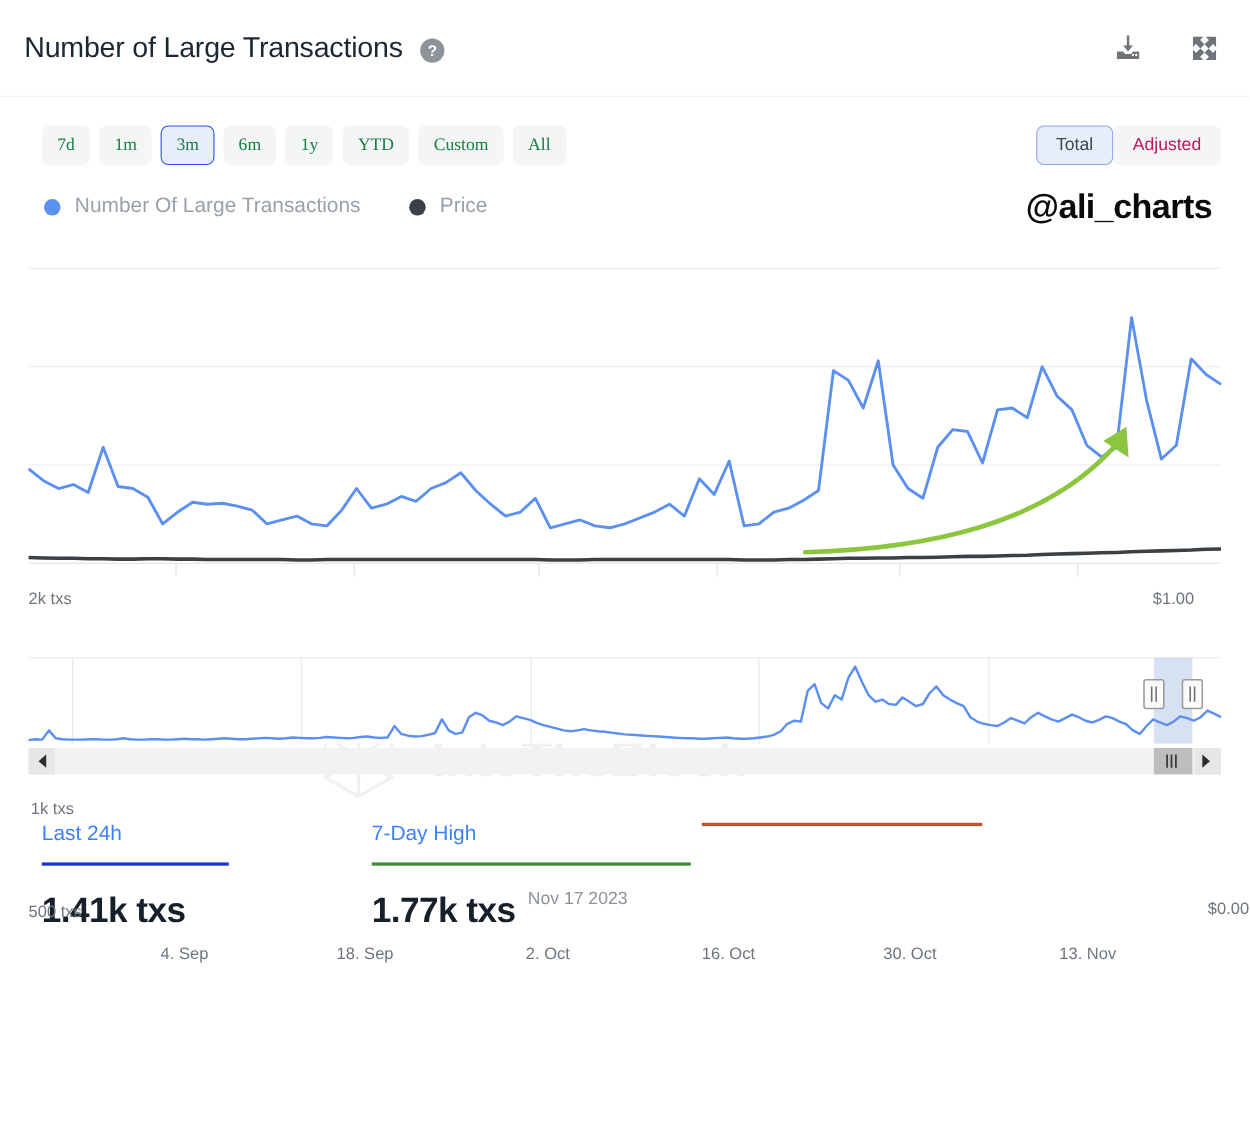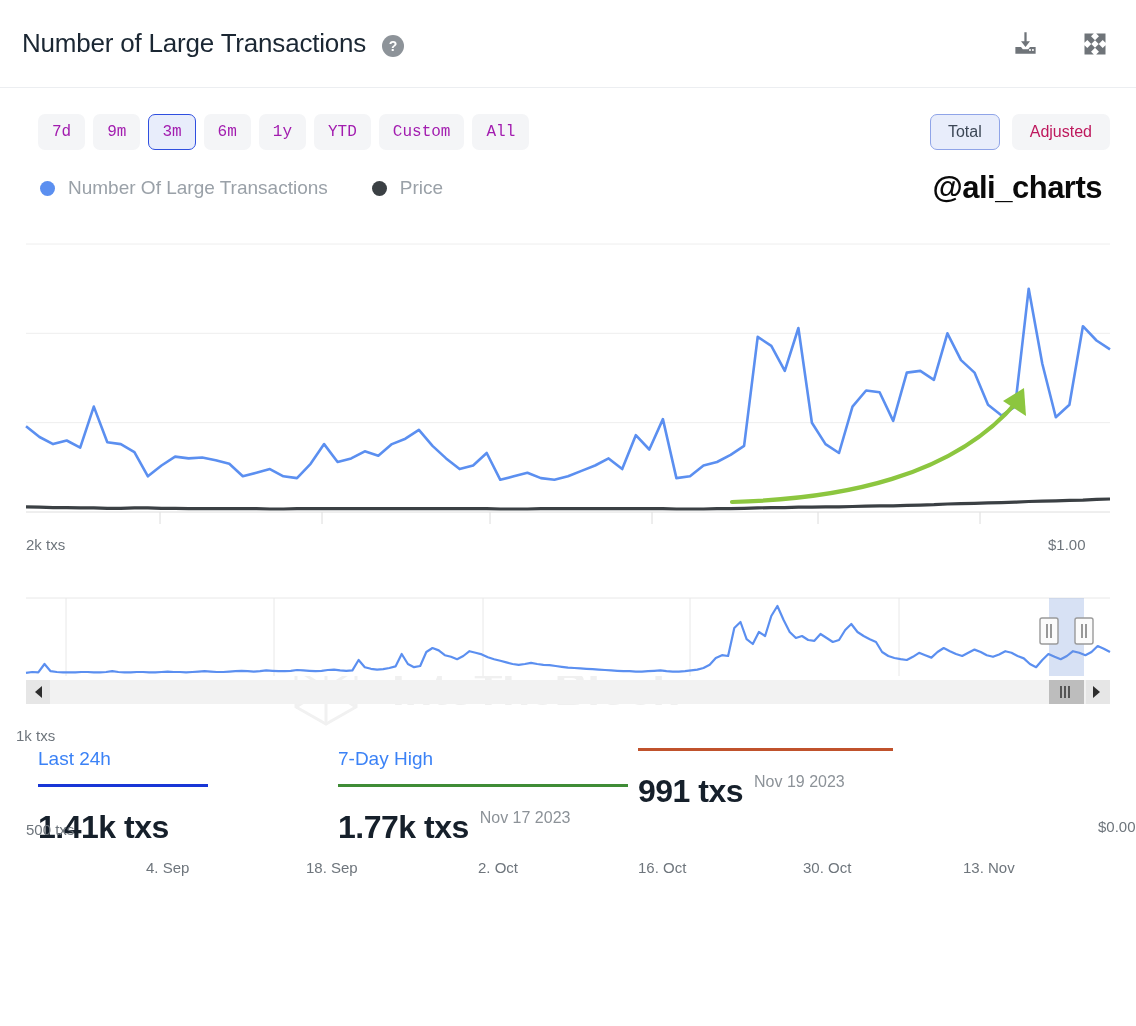--- a/index.html
+++ b/index.html
@@ -62,33 +62,33 @@
   }
   .range-group { display: flex; gap: 8px; }
   .range-btn {
     min-width: 44px;
     height: 36px;
     padding: 0 13px;
     border-radius: 7px;
     background: #f4f5f7;
     border: 1px solid transparent;
     font-size: 16px;
-    color: #a21caf;
+    color: #15803d;
     display: flex; align-items: center; justify-content: center;
     cursor: pointer;
-    font-family: Liberation Mono, monospace;
+    font-family: Liberation Serif, serif;
   }
   .range-btn.active {
     background: #e8edfb;
     border-color: #2f4fe0;
   }
   .toggle-group {
     margin-left: auto;
     display: flex;
-    gap: 12px;
+    gap: 0;
     padding-left: 48px;
   }
   .toggle-btn {
     height: 36px;
     padding: 0 17px;
     border-radius: 7px;
     background: #f4f5f7;
     border: 1px solid transparent;
     font-size: 16px;
     color: #be185d;
@@ -212,21 +212,21 @@
         <path d="M3 21v-8l2.4 2.4L8.8 12 12 15.2l-3.4 3.4L11 21H3z"></path>
         <path d="M21 21h-8l2.4-2.4L12 15.2 15.2 12l3.4 3.4L21 13v8z"></path>
       </svg>
     </div>
   </div>
 </div>
 
 <div class="controls">
   <div class="range-group">
     <div class="range-btn">7d</div>
-    <div class="range-btn">9m</div>
+    <div class="range-btn">1m</div>
     <div class="range-btn active">3m</div>
     <div class="range-btn">6m</div>
     <div class="range-btn">1y</div>
     <div class="range-btn">YTD</div>
     <div class="range-btn">Custom</div>
     <div class="range-btn">All</div>
   </div>
   <div class="toggle-group">
     <div class="toggle-btn active">Total</div>
     <div class="toggle-btn">Adjusted</div>
@@ -268,21 +268,21 @@
       <line x1="980" x2="980" y1="292" y2="304" stroke="#dcdcdc" stroke-width="1"></line>
       <line x1="26" x2="1110" y1="292" y2="292" stroke="#e6e6e6" stroke-width="1"></line>
       <path d="M26.0,206.2 L39.5,217.0 L53.1,224.1 L66.7,220.5 L80.2,227.7 L93.8,186.6 L107.3,222.3 L120.8,224.1 L134.4,232.1 L147.9,256.3 L161.5,245.5 L175.1,236.6 L188.6,238.4 L202.2,237.5 L215.7,240.2 L229.3,243.8 L242.8,256.3 L256.4,252.7 L269.9,249.1 L283.4,256.3 L297.0,258.1 L310.6,243.8 L324.1,224.1 L337.6,242.0 L351.2,238.4 L364.8,231.3 L378.3,235.7 L391.9,224.1 L405.4,218.7 L418.9,209.8 L432.5,225.9 L446.1,238.4 L459.6,249.1 L473.1,245.5 L486.7,233.0 L500.3,259.8 L513.8,256.3 L527.4,252.7 L540.9,258.1 L554.4,259.8 L568.0,256.3 L581.5,250.9 L595.1,245.5 L608.6,238.4 L622.2,249.1 L635.8,215.2 L649.3,229.5 L662.9,199.1 L676.4,258.1 L690.0,256.3 L703.5,245.5 L717.0,242.0 L730.6,234.8 L744.1,225.9 L757.7,116.9 L771.3,125.8 L784.8,150.9 L798.4,108.0 L811.9,202.7 L825.5,224.1 L839.0,233.0 L852.5,186.6 L866.1,170.5 L879.6,172.3 L893.2,200.9 L906.8,152.6 L920.3,150.9 L933.9,159.8 L947.4,113.3 L961.0,140.1 L974.5,152.6 L988.0,184.8 L1001.6,195.5 L1015.1,186.6 L1028.7,68.7 L1042.3,143.7 L1055.8,197.3 L1069.4,184.8 L1082.9,106.2 L1096.5,120.5 L1110.0,129.4" fill="none" stroke="#5b8ff0" stroke-width="2.6" stroke-linejoin="round"></path>
       <path d="M26.0,286.9 L39.5,287.2 L53.1,287.6 L66.7,287.6 L80.2,287.9 L93.8,287.9 L107.3,288.3 L120.8,288.3 L134.4,287.9 L147.9,287.9 L161.5,288.3 L175.1,288.3 L188.6,288.6 L202.2,288.6 L215.7,288.6 L229.3,288.6 L242.8,288.6 L256.4,288.6 L269.9,289.0 L283.4,289.0 L297.0,288.6 L310.6,288.6 L324.1,288.6 L337.6,288.6 L351.2,288.6 L364.8,288.6 L378.3,288.6 L391.9,288.6 L405.4,288.6 L418.9,288.6 L432.5,288.6 L446.1,288.6 L459.6,288.6 L473.1,288.6 L486.7,288.6 L500.3,289.0 L513.8,289.0 L527.4,289.0 L540.9,288.6 L554.4,288.6 L568.0,288.6 L581.5,288.6 L595.1,288.6 L608.6,288.6 L622.2,288.6 L635.8,288.6 L649.3,288.6 L662.9,288.6 L676.4,289.0 L690.0,289.0 L703.5,289.0 L717.0,288.6 L730.6,288.6 L744.1,288.3 L757.7,287.9 L771.3,287.6 L784.8,287.6 L798.4,287.2 L811.9,287.2 L825.5,286.9 L839.0,286.9 L852.5,286.5 L866.1,286.1 L879.6,285.8 L893.2,285.8 L906.8,285.4 L920.3,285.1 L933.9,284.7 L947.4,284.0 L961.0,283.6 L974.5,283.3 L988.0,282.9 L1001.6,282.6 L1015.1,282.2 L1028.7,281.5 L1042.3,281.1 L1055.8,280.8 L1069.4,280.4 L1082.9,280.1 L1096.5,279.4 L1110.0,279.0" fill="none" stroke="#3b4044" stroke-width="3.2" stroke-linejoin="round"></path>
       <path d="M732,282 C840,279 955,258 1020,178" fill="none" stroke="#8cc63f" stroke-width="4.2" stroke-linecap="round"></path>
       <path d="M1024,168 L1026,196 L1003,181 Z" fill="#8cc63f"></path>
     </svg>
 
   <div class="axis-label" style="left:26px; top:316px;">2k txs</div>
   <div class="axis-label" style="left:26px; top:412px;">1.5k txs</div>
-  <div class="axis-label" style="left:16px; top:507px;">1k txs</div>
+  <div class="axis-label" style="left:28px; top:507px;">1k txs</div>
   <div class="axis-label" style="left:26px; top:601px;">500 txs</div>
 
   <div class="axis-label" style="left:1048px; top:316px;">$1.00</div>
   <div class="axis-label" style="left:1098px; top:598px;">$0.00</div>
 
   <div class="axis-label" style="left:146px; top:639px;">4. Sep</div>
   <div class="axis-label" style="left:306px; top:639px;">18. Sep</div>
   <div class="axis-label" style="left:478px; top:639px;">2. Oct</div>
   <div class="axis-label" style="left:638px; top:639px;">16. Oct</div>
   <div class="axis-label" style="left:803px; top:639px;">30. Oct</div>
@@ -345,18 +345,14 @@
   <div class="stat">
     <div class="stat-label">7-Day High</div>
     <div class="stat-rule" style="background:#3f8c36; width:290px;"></div>
     <div class="stat-value-row">
       <span class="stat-value">1.77k txs</span>
       <span class="stat-date">Nov 17 2023</span>
     </div>
   </div>
   <div class="stat">
     <div class="stat-rule" style="background:#c0522c; width:255px;"></div>
-    <div class="stat-value-row">
-      <span class="stat-value">991 txs</span>
-      <span class="stat-date">Nov 19 2023</span>
-    </div>
   </div>
 </div>
 
 </body></html>

